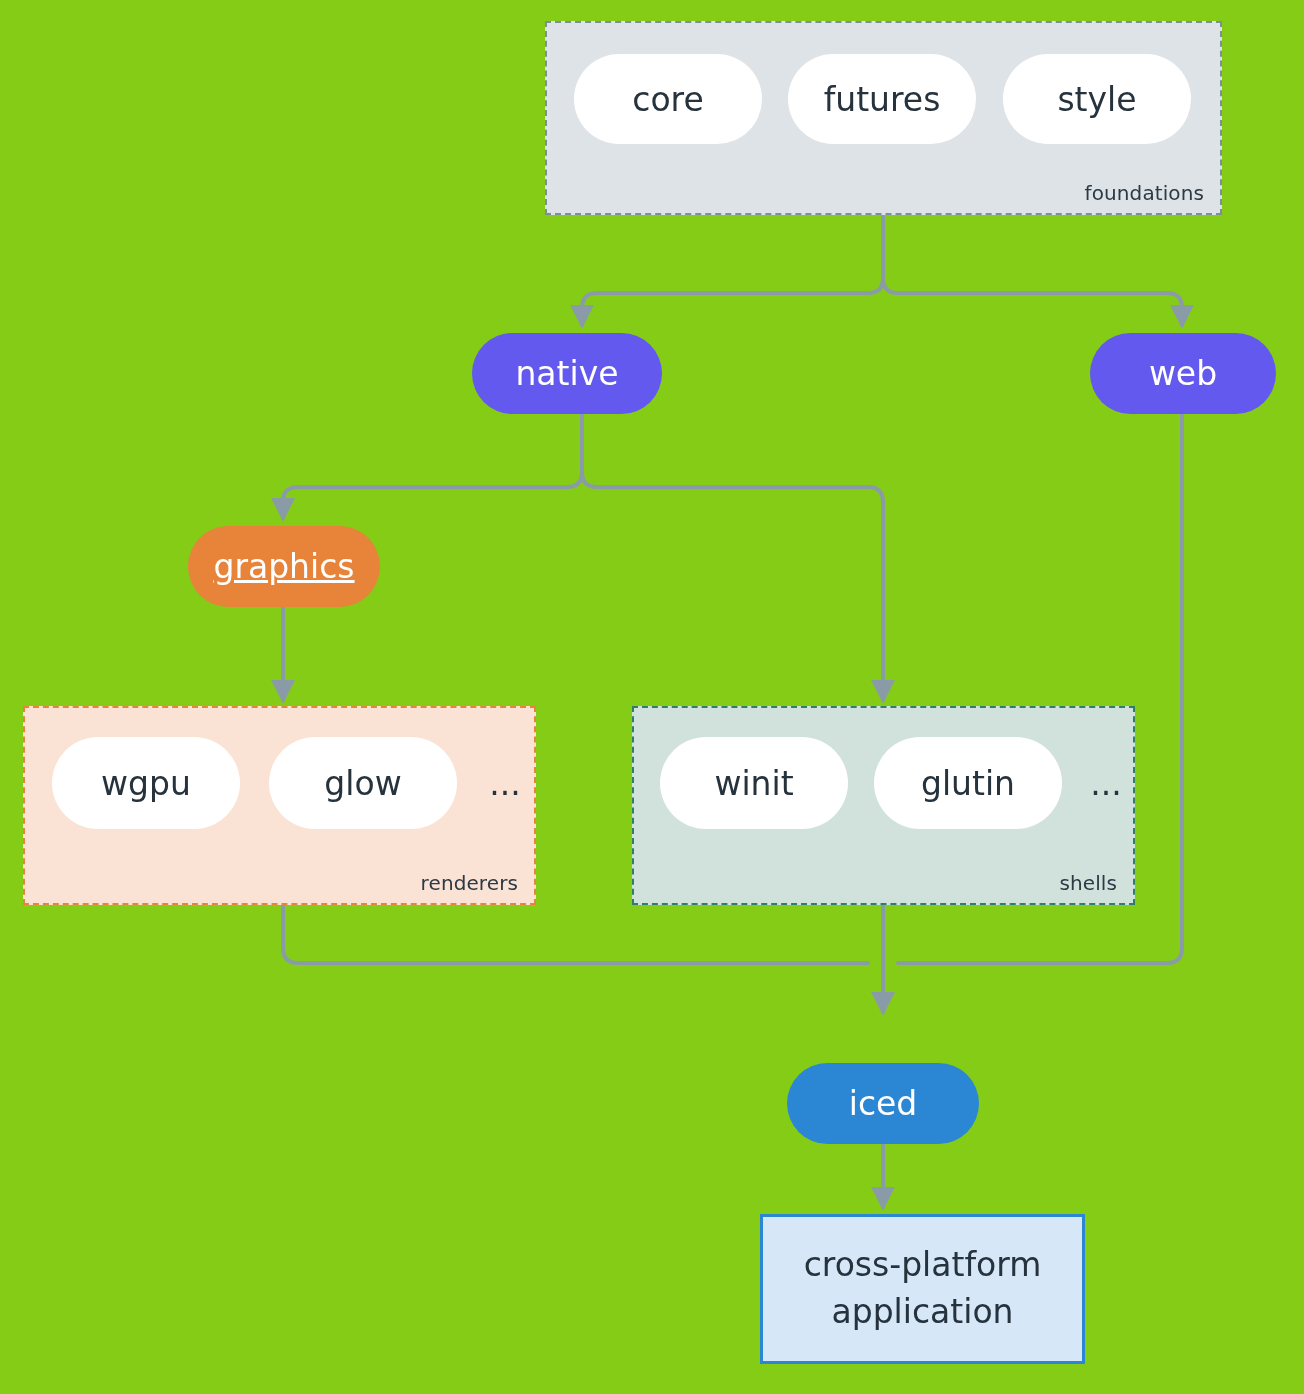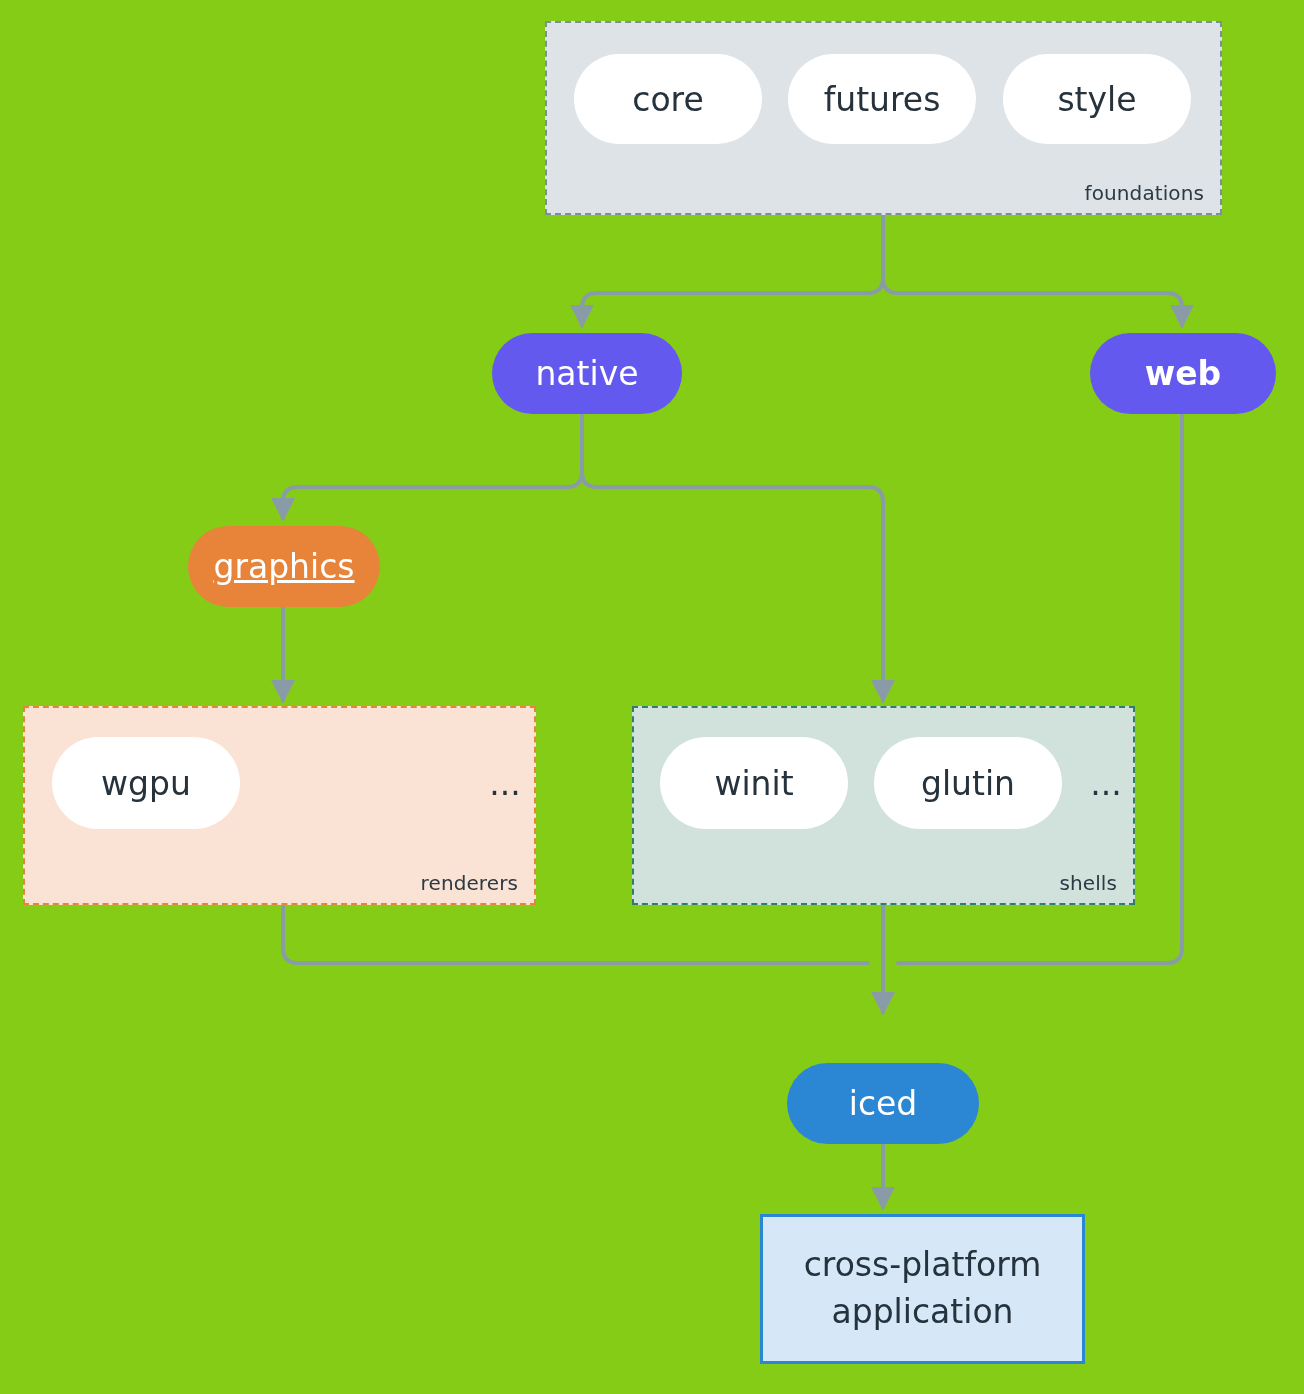--- a/index.html
+++ b/index.html
@@ -145,34 +145,37 @@
     </div>
     <div class="pill pill-white" style="left:456px; top:31px; width:188px; height:90px;">
       <span>style</span>
     </div>
     <div class="pill pill-white" style="left:241px; top:31px; width:188px; height:90px;">
       <span>futures</span>
     </div>
     <div class="group-label">foundations</div>
   </div>
 
-  <div class="pill pill-purple" style="left:492px; top:333px; width:190px; height:81px;">
+  <div class="pill pill-purple" style="left:472px; top:333px; width:190px; height:81px;">
     <span>native</span>
   </div>
-  <div class="pill pill-purple" style="left:1090px; top:333px; width:186px; height:81px;font-weight:bold;">
+  <div class="pill pill-purple" style="left:1090px; top:333px; width:186px; height:81px;">
     <span>web</span>
   </div>
 
   <div class="pill pill-orange" style="left:188px; top:526px; width:192px; height:81px;text-decoration:underline;">
     <span>graphics</span>
   </div>
 
   <div class="group group-renderers" style="left:23px; top:706px; width:513px; height:199px;">
     <div class="pill pill-white" style="left:27px; top:29px; width:188px; height:92px;">
       <span>wgpu</span>
+    </div>
+    <div class="pill pill-white" style="left:244px; top:29px; width:188px; height:92px;">
+      <span>glow</span>
     </div>
     <div class="ellipsis" style="left:456px; top:29px; width:48px; height:92px;">...</div>
     <div class="group-label">renderers</div>
   </div>
 
   <div class="group group-shells" style="left:632px; top:706px; width:503px; height:199px;">
     <div class="pill pill-white" style="left:26px; top:29px; width:188px; height:92px;">
       <span>winit</span>
     </div>
     <div class="pill pill-white" style="left:240px; top:29px; width:188px; height:92px;">

